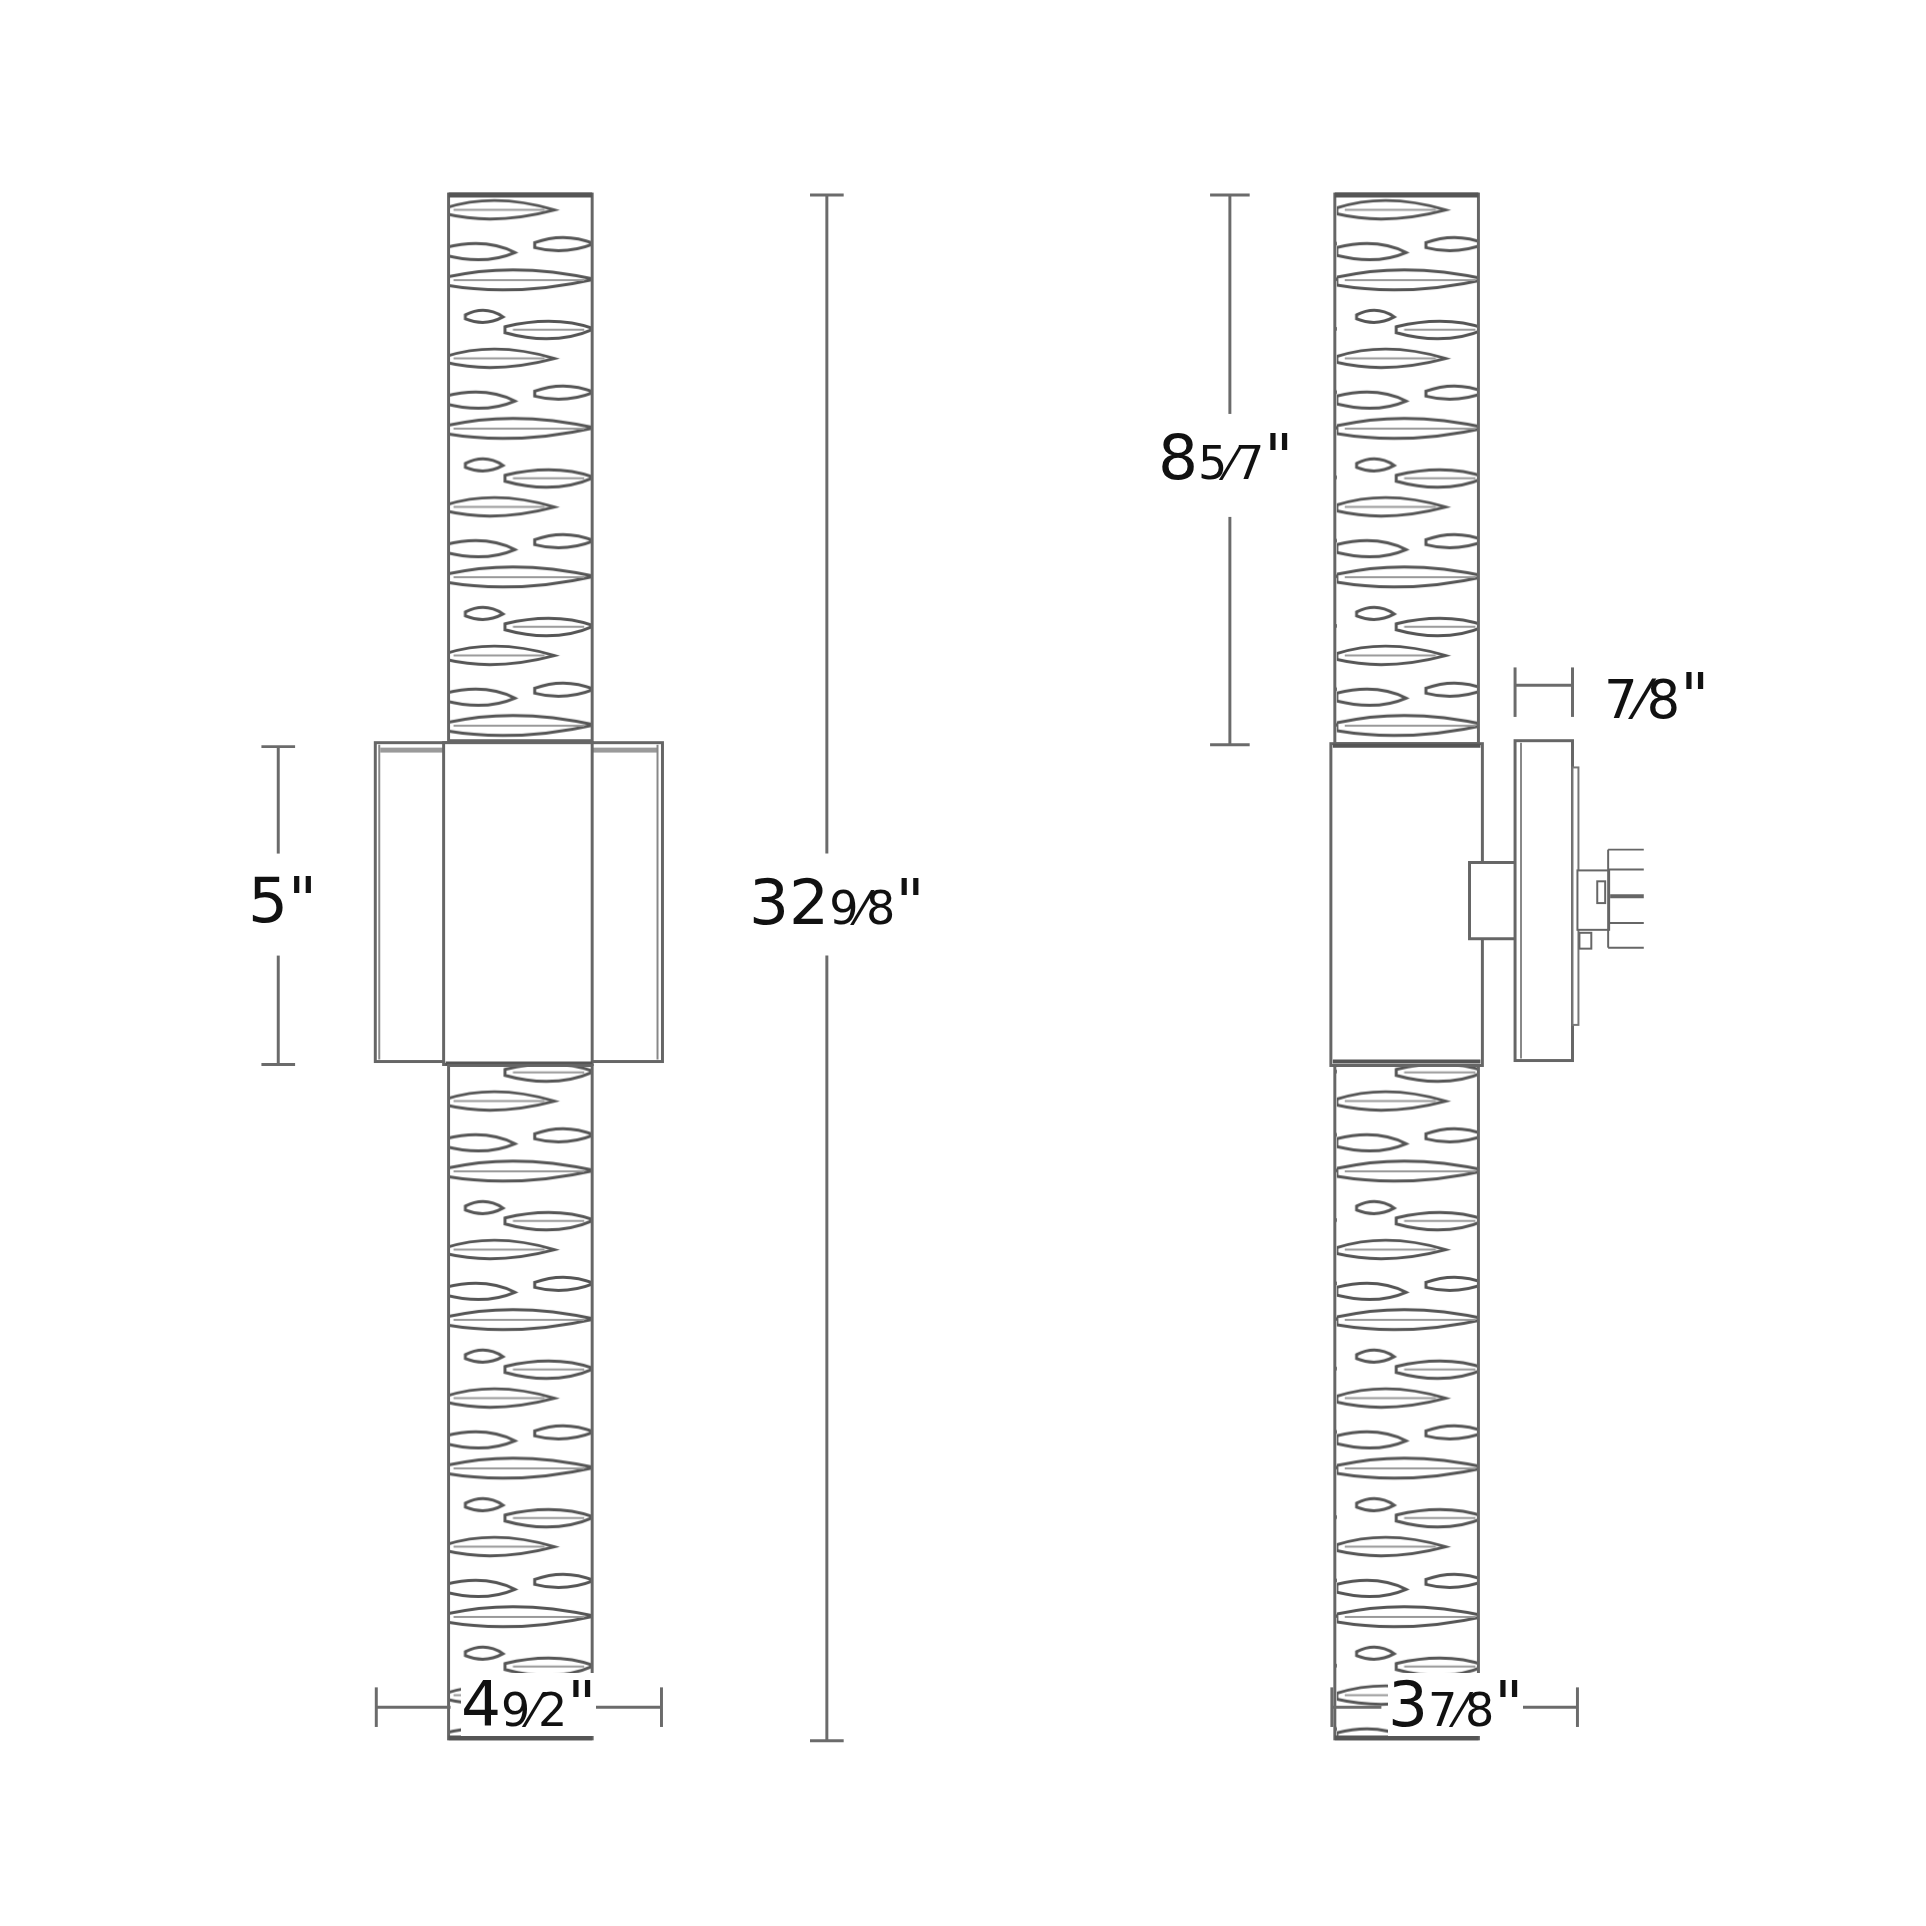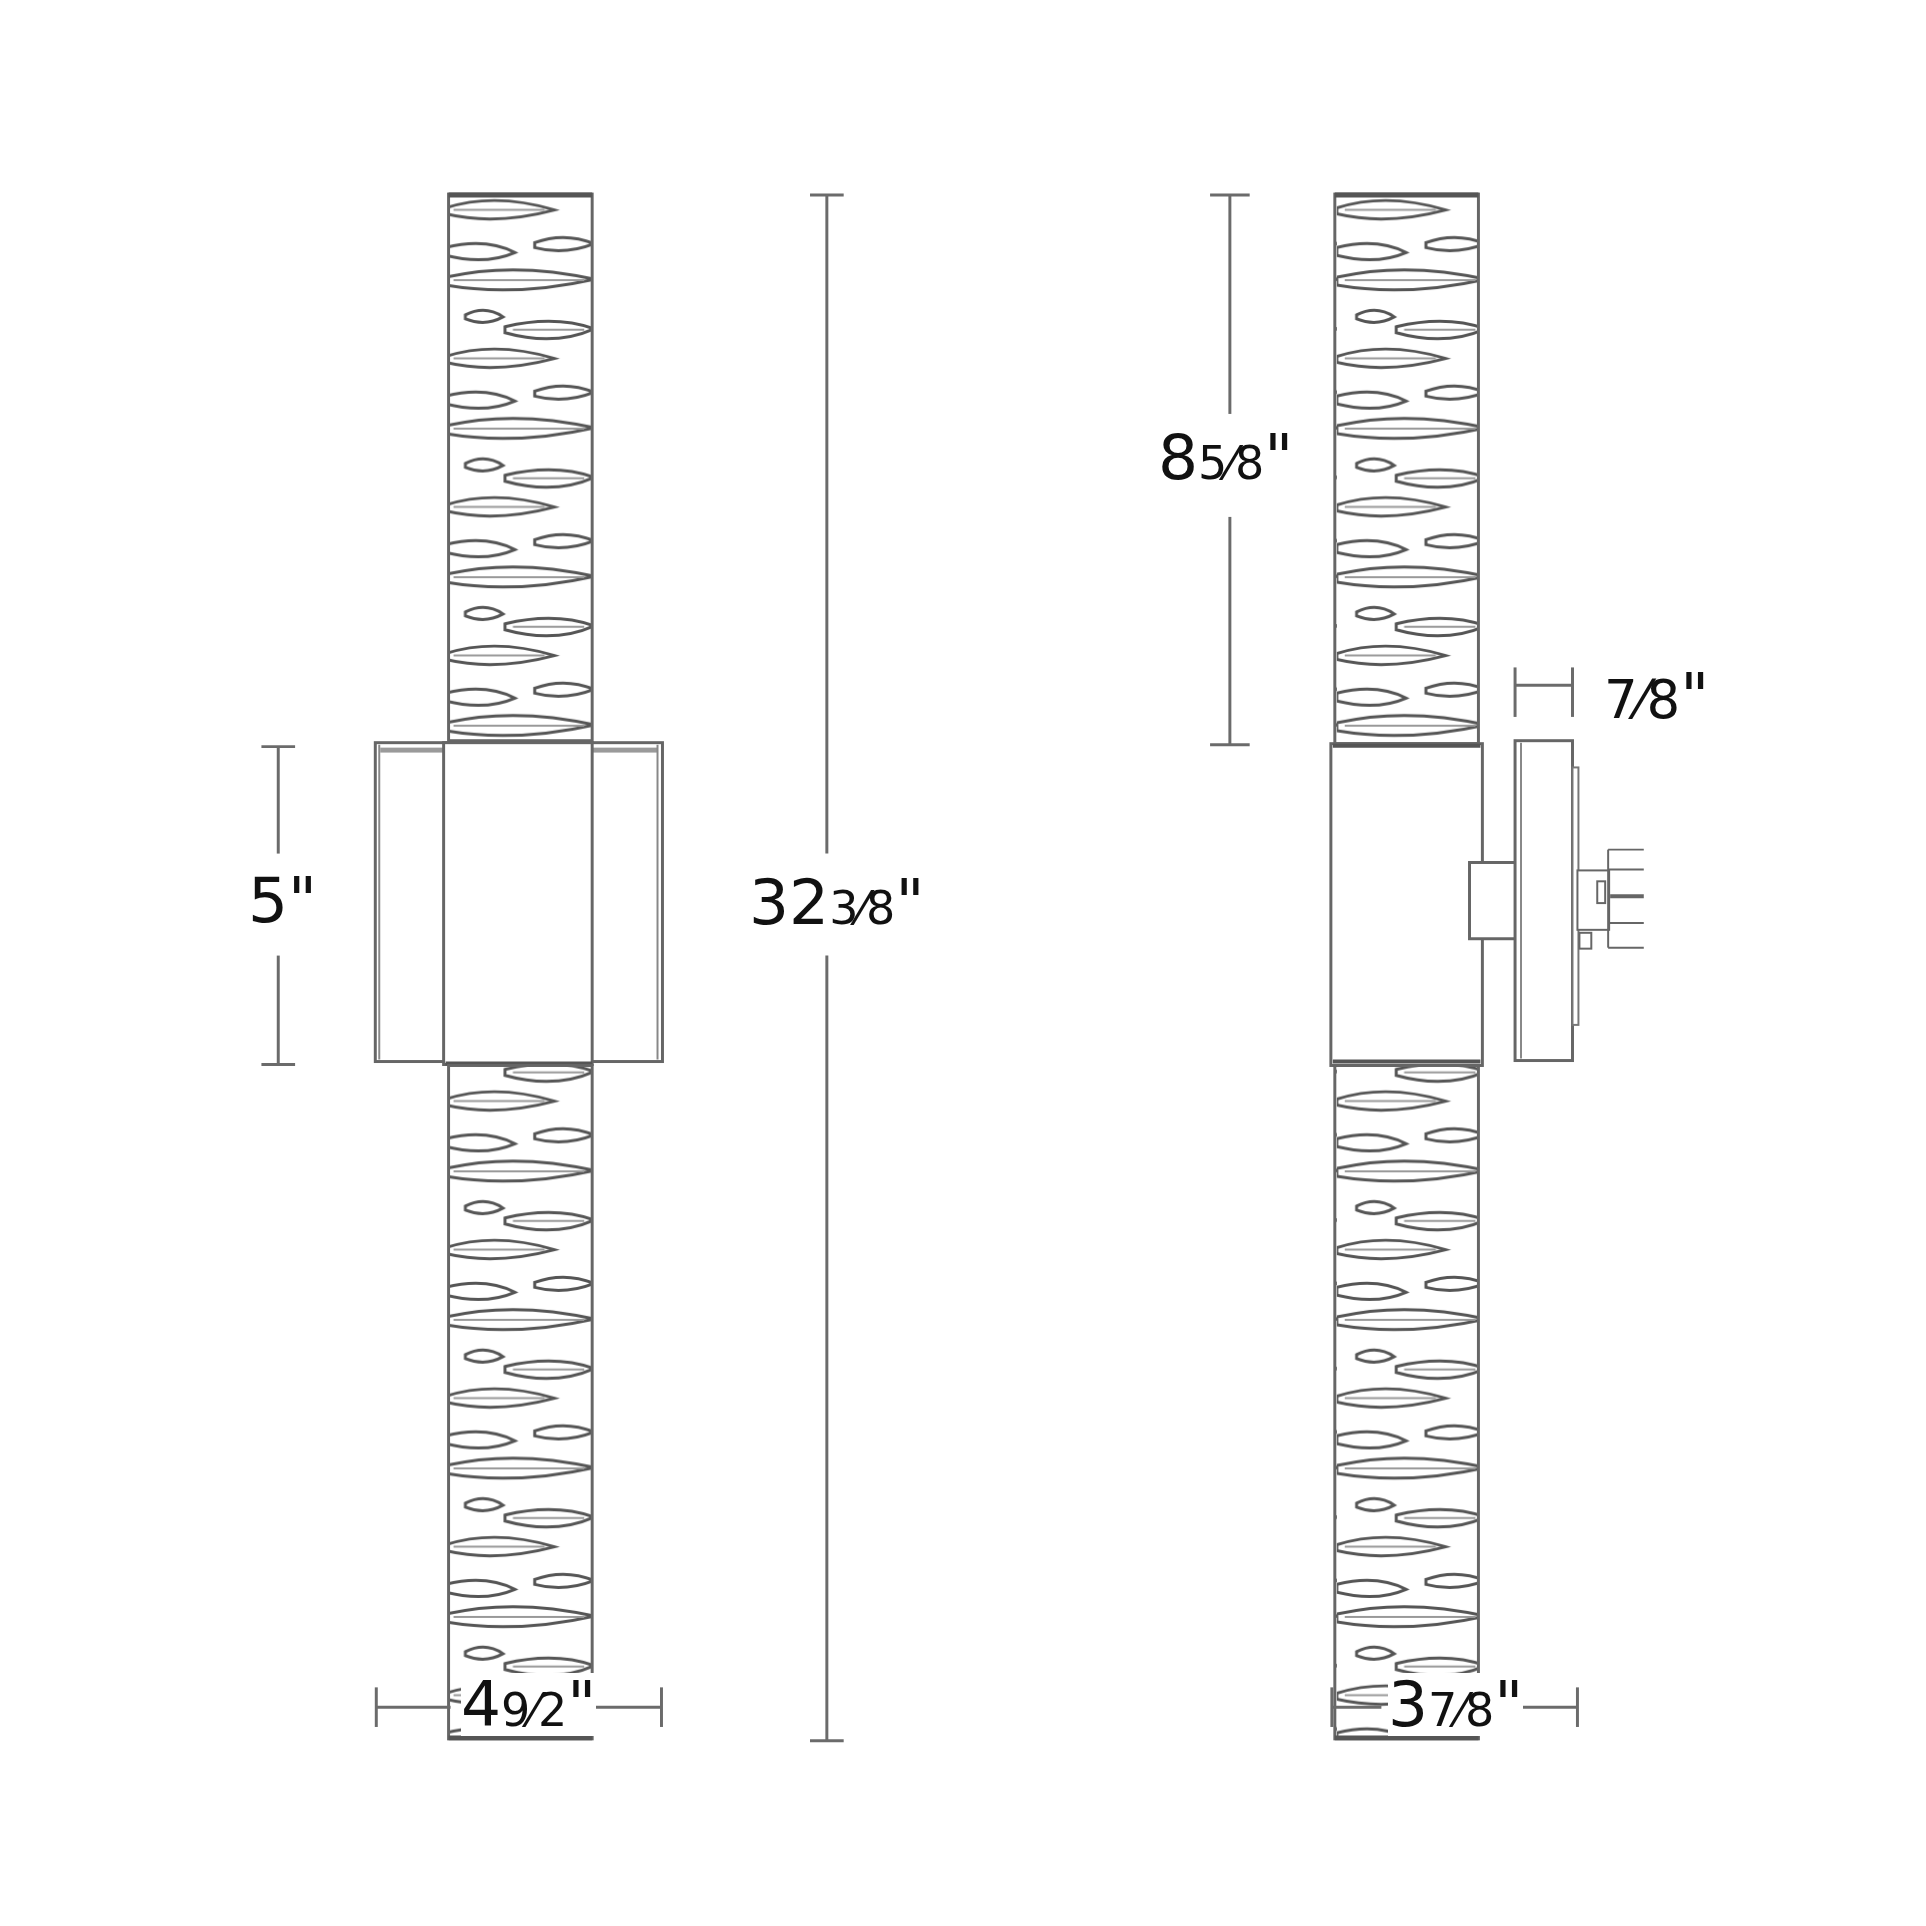--- a/index.html
+++ b/index.html
@@ -128,29 +128,29 @@
       <line x1="1593" y1="1704" x2="1593" y2="1744"></line>
     </g>
   </g>
 </svg>
 
 <div class="dim-label" style="left:248px; top:869px;">
   <span class="whole">5</span><span class="inch">"</span>
 </div>
 
 <div class="dim-label" style="left:749px; top:871px;">
-  <span class="whole">32</span><span class="frac">3⁄8</span><span class="inch">"</span>
+  <span class="whole">32</span><span class="frac">9⁄8</span><span class="inch">"</span>
 </div>
 
 <div class="dim-label" style="left:461px; top:1673px;">
   <span class="whole">4</span><span class="frac">9⁄2</span><span class="inch">"</span>
 </div>
 
 <div class="dim-label" style="left:1158px; top:426px;">
-  <span class="whole">8</span><span class="frac">5⁄8</span><span class="inch">"</span>
+  <span class="whole">8</span><span class="frac">5⁄7</span><span class="inch">"</span>
 </div>
 
 <div class="dim-label" style="left:1604px; top:665px;">
   <span class="frac" style="font-size:53px">7⁄8</span><span class="inch">"</span>
 </div>
 
 <div class="dim-label" style="left:1388px; top:1673px;">
   <span class="whole">3</span><span class="frac">7⁄8</span><span class="inch">"</span>
 </div>
 

